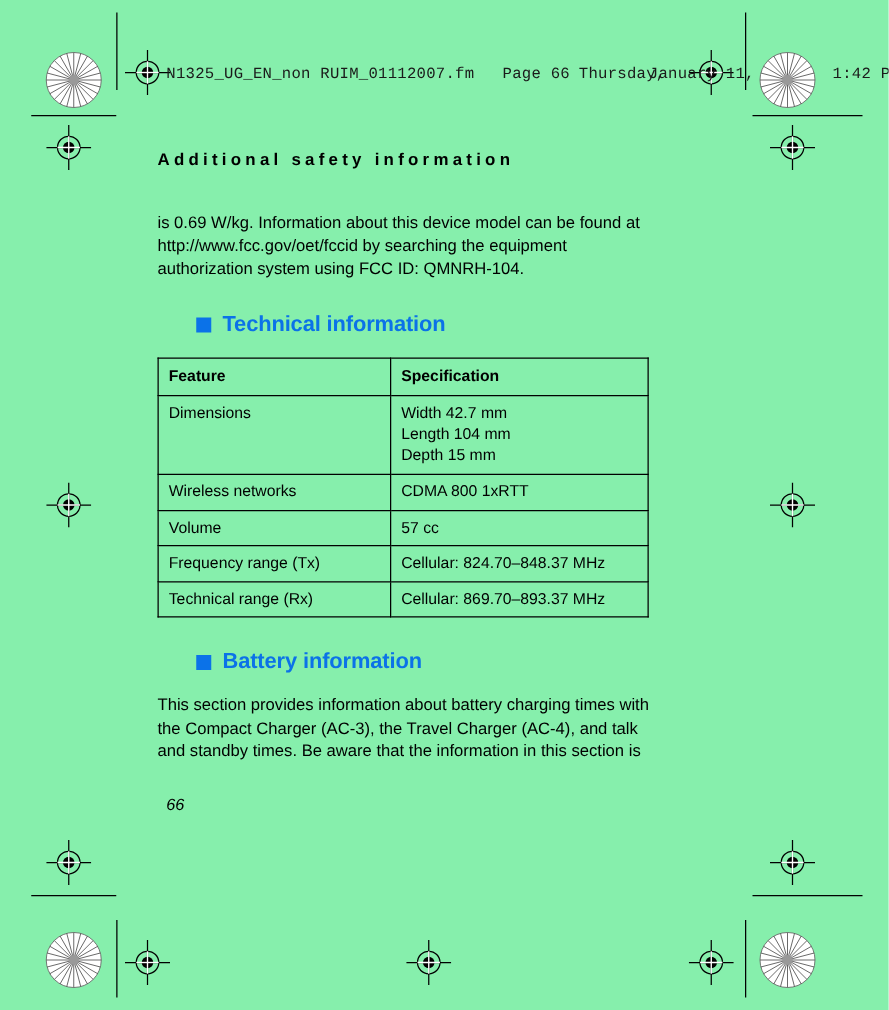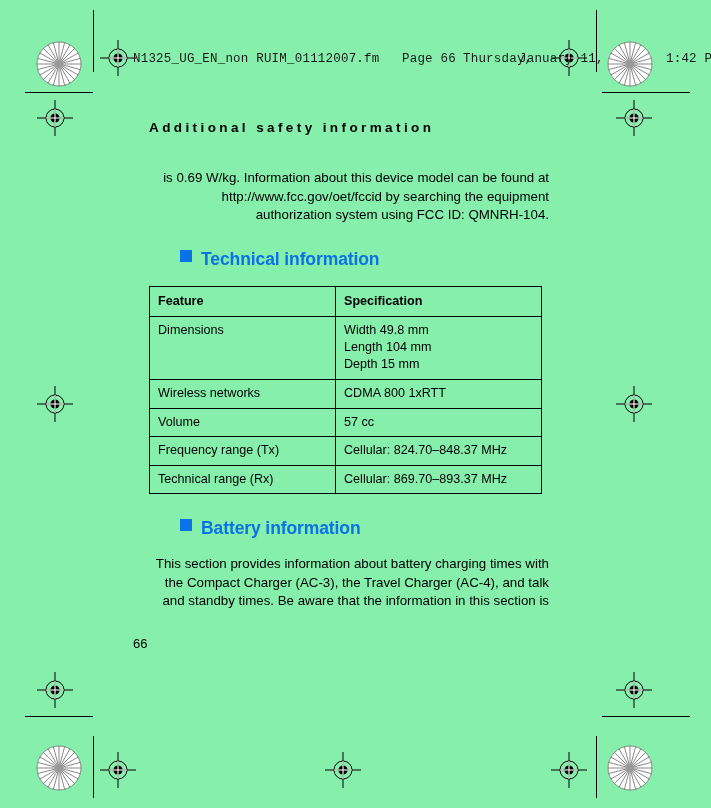--- a/index.html
+++ b/index.html
@@ -42,44 +42,44 @@
     font-size: 12.5px;
     letter-spacing: 0.2px;
     color: #1a1a1a;
     white-space: nowrap;
   }
   .film-header .seg { position: absolute; top: 4px; }
 
   
   .content {
     position: absolute;
-    left: 149px;
+    left: 126px;
     top: 120px;
     width: 400px;
   }
 
   .running-head {
     font-size: 13.5px;
     font-weight: bold;
     letter-spacing: 3.4px;
     color: #000;
     margin: 0 0 34px 0;
     white-space: nowrap;
   }
 
   p.body {
     font-size: 13.3px;
     line-height: 18.5px;
     margin: 0 0 0 0;
     color: #000;
-    text-align: right;
   }
 
   h2.section {
     display: flex;
+    align-items: center;
     gap: 9px;
     font-size: 17.5px;
     font-weight: bold;
     color: #0b72e8;
     margin: 24px 0 16px 0;
     letter-spacing: -0.1px;
     padding-left: 31px;
   }
   h2.section .bullet {
     width: 12px;
@@ -113,20 +113,21 @@
   table.spec col.c1 { width: 186px; }
   table.spec col.c2 { width: 206px; }
   table.spec td.spec-multi { line-height: 17px; }
 
   .page-number {
     position: absolute;
     left: 133px;
     top: 636px;
     font-size: 13px;
     color: #000;
+    font-style: italic;
   }
 
   .sr-line { display: block; }
 </style>
 </head>
 <body>
 
 <div id="page">
 
   <div class="cropline v" style="left:93px; top:10px; height:62px;"></div>
@@ -427,21 +428,21 @@
       <thead>
         <tr>
           <th>Feature</th>
           <th>Specification</th>
         </tr>
       </thead>
       <tbody>
         <tr>
           <td>Dimensions</td>
           <td class="spec-multi">
-            <span class="sr-line">Width 49.8 mm</span>
+            <span class="sr-line">Width 42.7 mm</span>
             <span class="sr-line">Length 104 mm</span>
             <span class="sr-line">Depth 15 mm</span>
           </td>
         </tr>
         <tr>
           <td>Wireless networks</td>
           <td>CDMA 800 1xRTT</td>
         </tr>
         <tr>
           <td>Volume</td>

